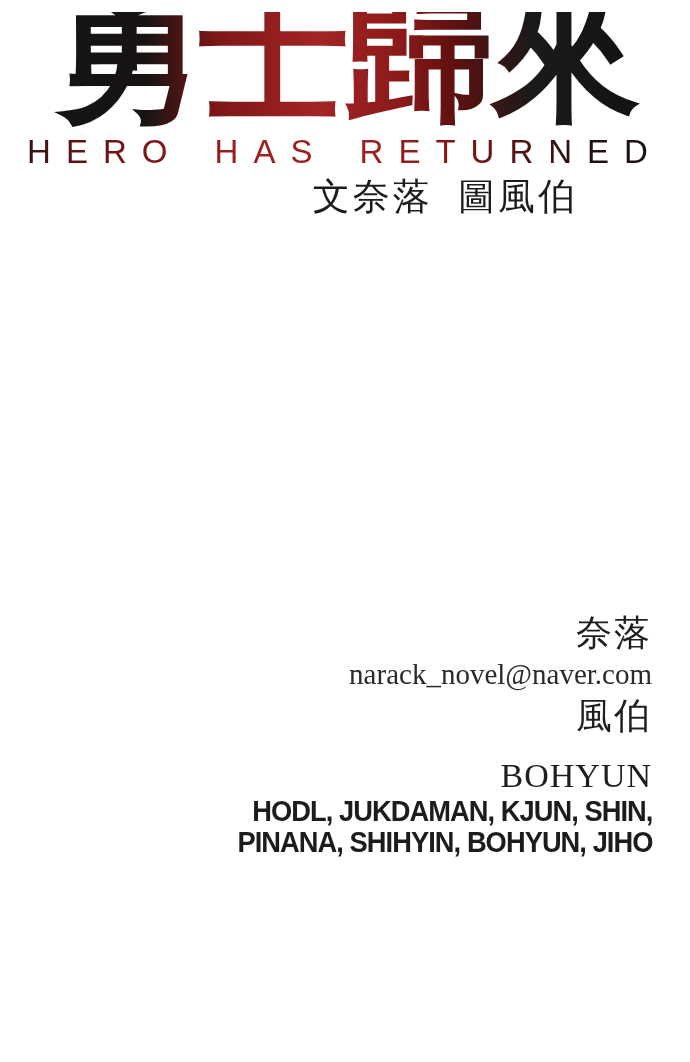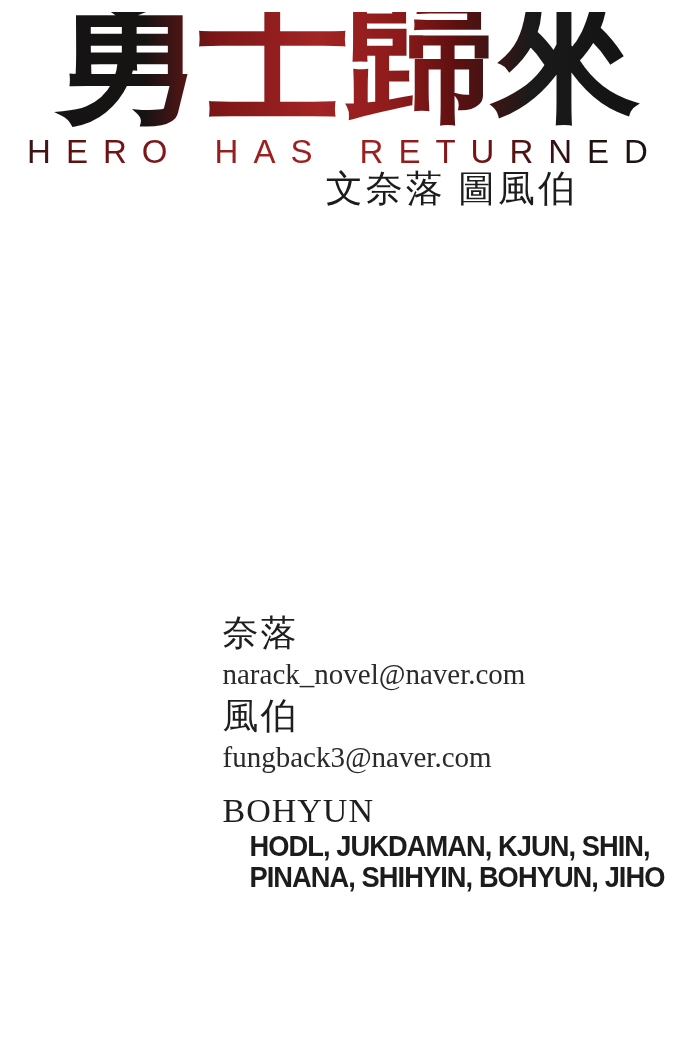--- a/index.html
+++ b/index.html
@@ -59,34 +59,36 @@
       #9c2020 35%, #9c2020 55%,
       #7c1414 68%, #241010 84%,
       #141414 100%);
     -webkit-background-clip: text;
     background-clip: text;
     -webkit-text-fill-color: transparent;
   }
 
   .byline {
     position: absolute;
-    top: 156px;
+    top: 166px;
     right: 112px;
     font-size: 37px;
     line-height: 42px;
     letter-spacing: 3px;
     color: #1c1c1c;
     white-space: nowrap;
+    font-family: Liberation Mono, monospace;
   }
 
   
   .credits {
     position: absolute;
     top: 597px;
-    right: 26px;
+    right: 38px;
+    text-align: right;
     color: #222222;
   }
   .credit-name {
     font-size: 36px;
     line-height: 48px;
     letter-spacing: 2px;
     color: #1e1e1e;
   }
   .credit-email {
     font-size: 29px;
@@ -120,20 +122,19 @@
   <h1 class="logo-title">勇士歸來</h1>
 
   <div class="logo-subtitle">HERO HAS RETURNED</div>
 
   <div class="byline">文奈落 圖風伯</div>
 
   <div class="credits">
     <div class="credit-name">奈落</div>
     <div class="credit-email">narack_novel@naver.com</div>
     <div class="credit-name">風伯</div>
-    <div class="credit-email">fungback3@naver.com</div>
 
     <div class="staff-title">BOHYUN</div>
     <div class="staff-line">HODL, JUKDAMAN, KJUN, SHIN,</div>
     <div class="staff-line">PINANA, SHIHYIN, BOHYUN, JIHO</div>
   </div>
 
 </div>
 
 </body></html>

